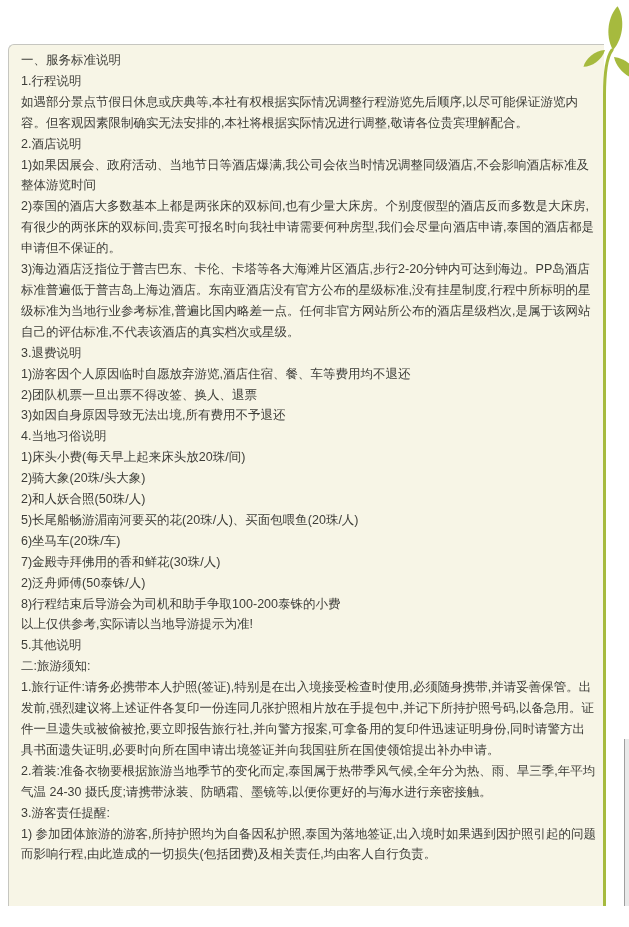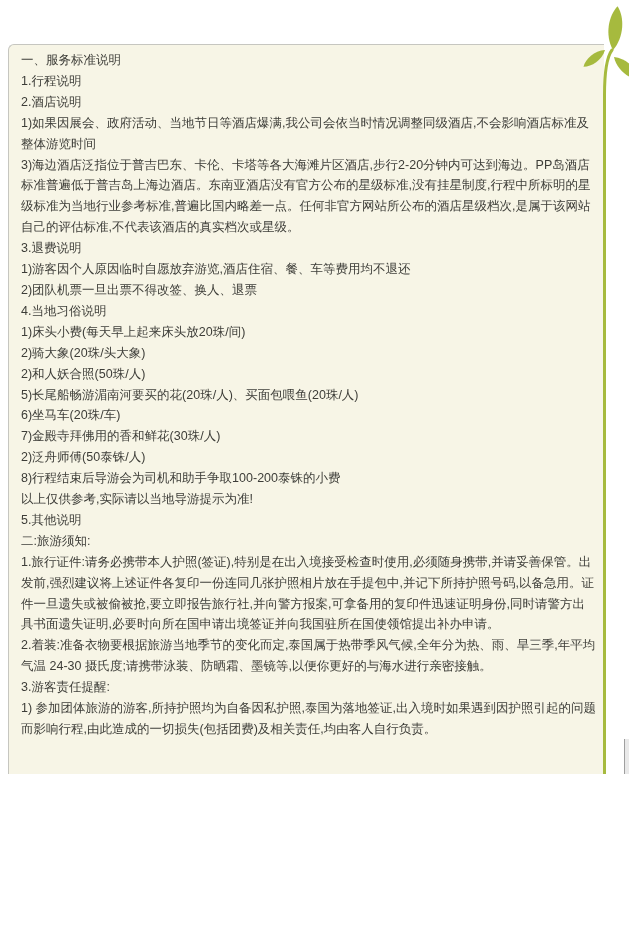--- a/index.html
+++ b/index.html
@@ -7,21 +7,21 @@
     padding: 0;
     width: 629px;
     height: 927px;
     overflow: hidden;
     background: #ffffff;
     font-family: "Liberation Sans", "DejaVu Sans", sans-serif;
   }
   .stage {
     position: relative;
     width: 629px;
-    height: 774px;
+    height: 906px;
     overflow: hidden;
   }
   .notice-panel {
     position: absolute;
     left: 8px;
     top: 44px;
     width: 596px;
     height: 920px;
     box-sizing: border-box;
     background: #f7f5e6;
@@ -61,26 +61,29 @@
 </style>
 </head>
 <body>
 
 <div class="stage">
 
   <div class="notice-panel">
     <div class="panel-content">
       <p>一、服务标准说明</p>
       <p>1.行程说明</p>
+      <p>如遇部分景点节假日休息或庆典等,本社有权根据实际情况调整行程游览先后顺序,以尽可能保证游览内容。但客观因素限制确实无法安排的,本社将根据实际情况进行调整,敬请各位贵宾理解配合。</p>
       <p>2.酒店说明</p>
       <p>1)如果因展会、政府活动、当地节日等酒店爆满,我公司会依当时情况调整同级酒店,不会影响酒店标准及整体游览时间</p>
+      <p>2)泰国的酒店大多数基本上都是两张床的双标间,也有少量大床房。个别度假型的酒店反而多数是大床房,有很少的两张床的双标间,贵宾可报名时向我社申请需要何种房型,我们会尽量向酒店申请,泰国的酒店都是申请但不保证的。</p>
       <p>3)海边酒店泛指位于普吉巴东、卡伦、卡塔等各大海滩片区酒店,步行2-20分钟内可达到海边。PP岛酒店标准普遍低于普吉岛上海边酒店。东南亚酒店没有官方公布的星级标准,没有挂星制度,行程中所标明的星级标准为当地行业参考标准,普遍比国内略差一点。任何非官方网站所公布的酒店星级档次,是属于该网站自己的评估标准,不代表该酒店的真实档次或星级。</p>
       <p>3.退费说明</p>
       <p>1)游客因个人原因临时自愿放弃游览,酒店住宿、餐、车等费用均不退还</p>
       <p>2)团队机票一旦出票不得改签、换人、退票</p>
+      <p>3)如因自身原因导致无法出境,所有费用不予退还</p>
       <p>4.当地习俗说明</p>
       <p>1)床头小费(每天早上起来床头放20珠/间)</p>
       <p>2)骑大象(20珠/头大象)</p>
       <p>2)和人妖合照(50珠/人)</p>
       <p>5)长尾船畅游湄南河要买的花(20珠/人)、买面包喂鱼(20珠/人)</p>
       <p>6)坐马车(20珠/车)</p>
       <p>7)金殿寺拜佛用的香和鲜花(30珠/人)</p>
       <p>2)泛舟师傅(50泰铢/人)</p>
       <p>8)行程结束后导游会为司机和助手争取100-200泰铢的小费</p>
       <p>以上仅供参考,实际请以当地导游提示为准!</p>

